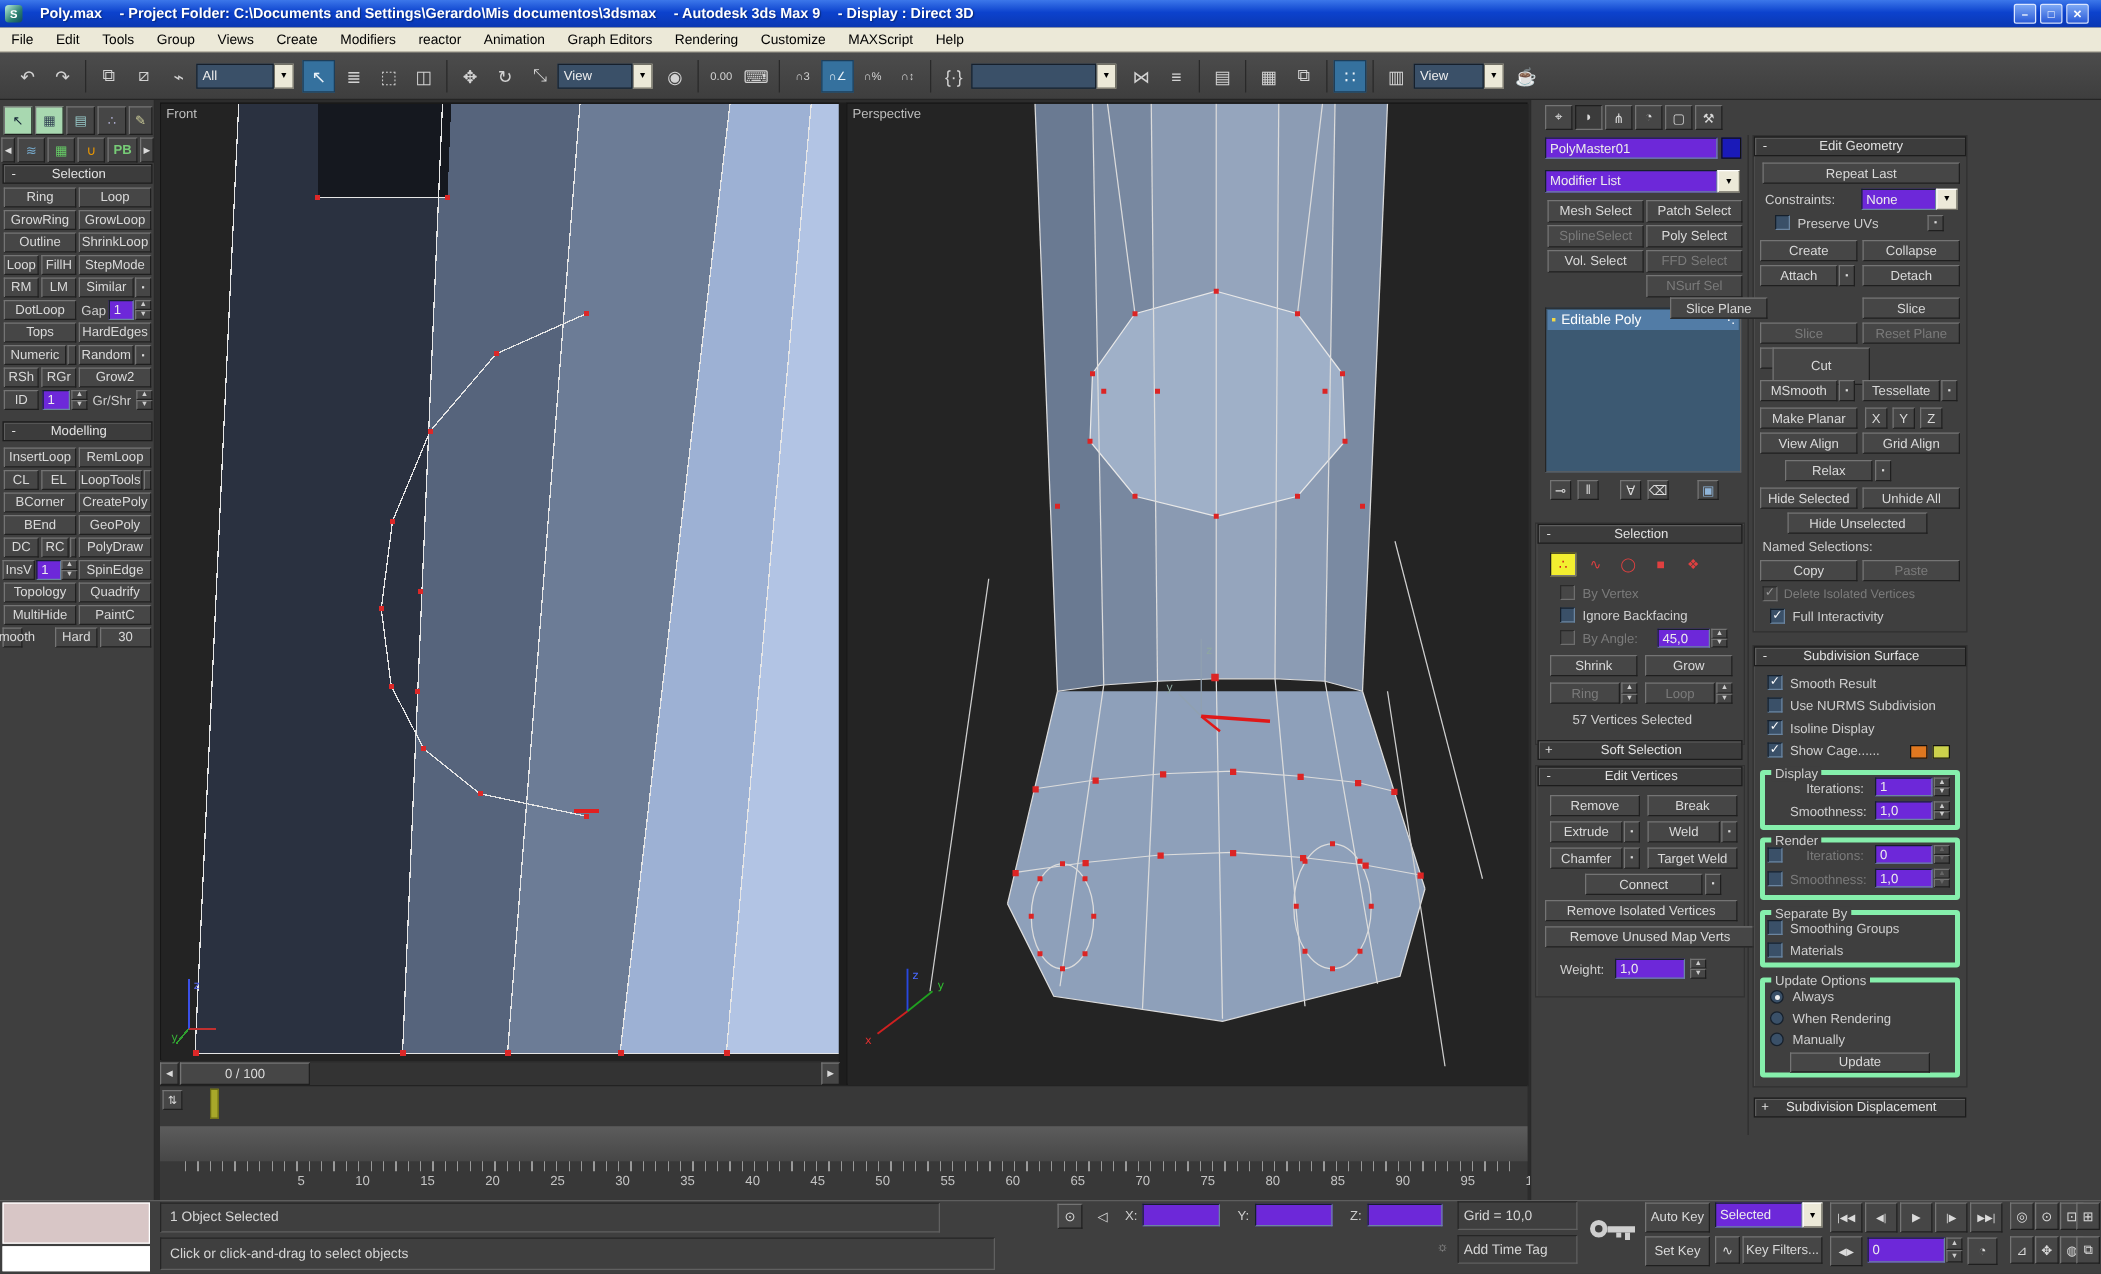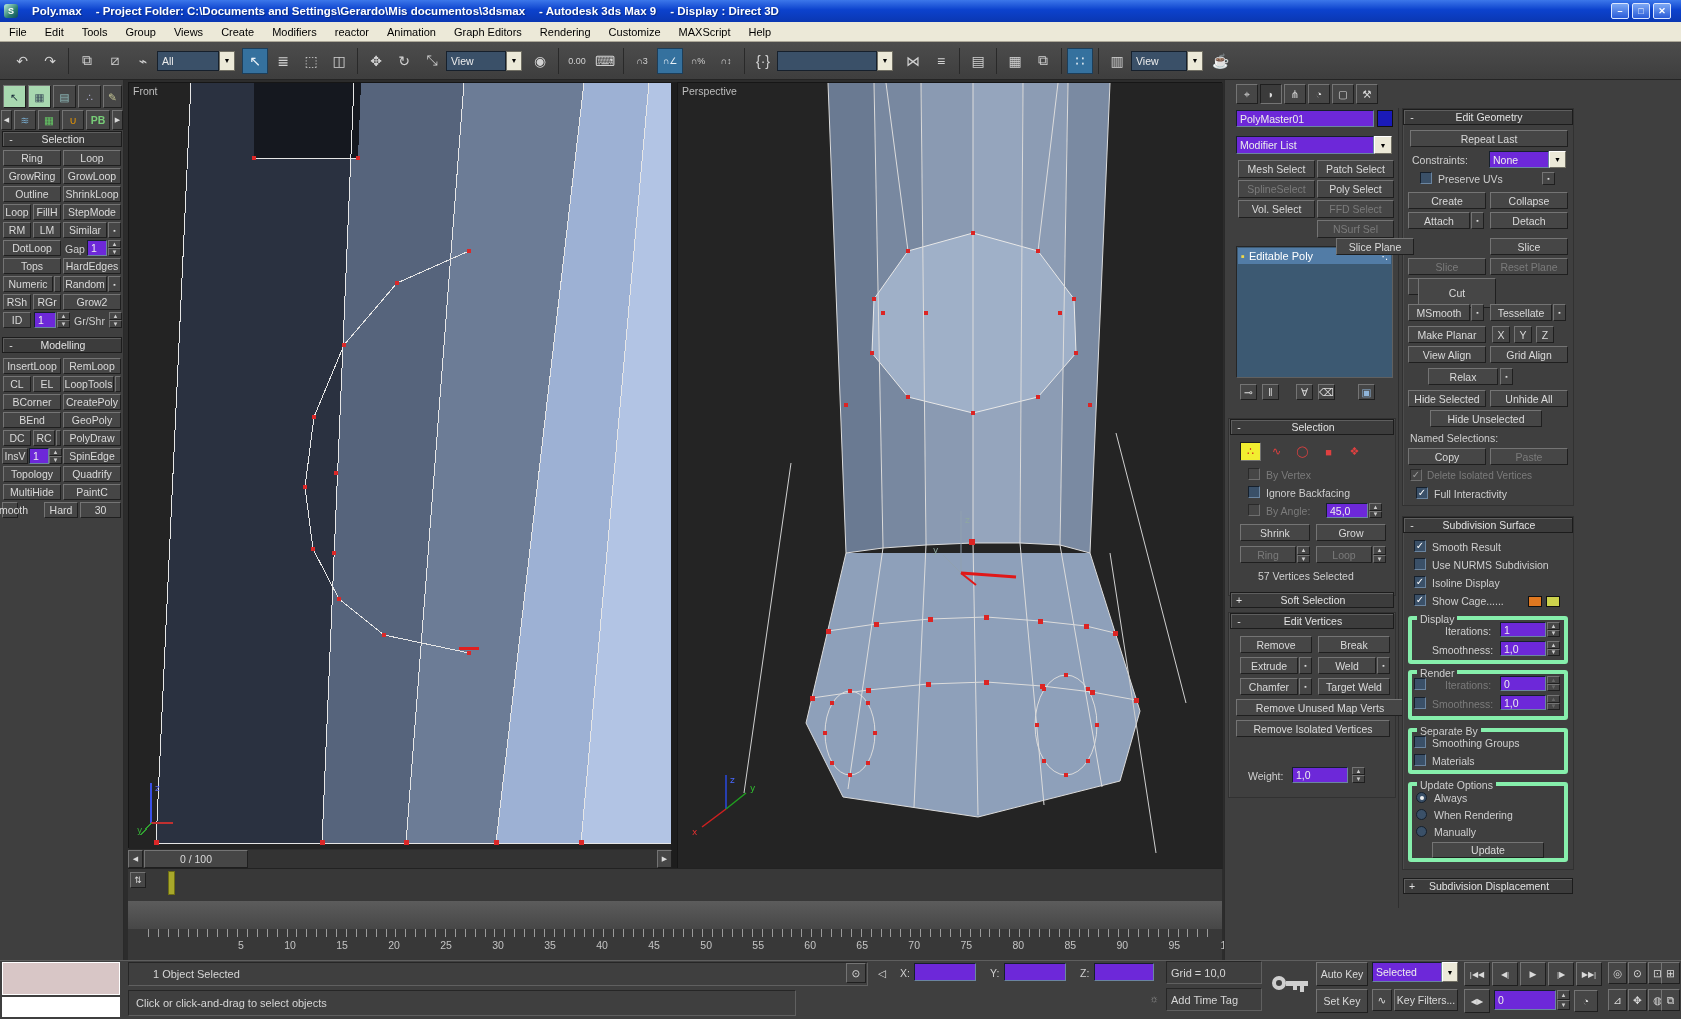--- a/index.html
+++ b/index.html
@@ -514,21 +514,21 @@
 <div class="btn" style="left:1240px;top:657px;width:58px;height:17px">Extrude</div>
 <div class="btn" style="left:1299px;top:657px;width:13px;height:17px;font-size:7px">▪</div>
 <div class="btn" style="left:1318px;top:657px;width:58px;height:17px">Weld</div>
 <div class="btn" style="left:1377px;top:657px;width:13px;height:17px;font-size:7px">▪</div>
 <div class="btn" style="left:1240px;top:678px;width:58px;height:17px">Chamfer</div>
 <div class="btn" style="left:1299px;top:678px;width:13px;height:17px;font-size:7px">▪</div>
 <div class="btn" style="left:1318px;top:678px;width:72px;height:17px">Target Weld</div>
 <div class="btn" style="left:1268px;top:699px;width:94px;height:17px">Connect</div>
 <div class="btn" style="left:1364px;top:699px;width:13px;height:17px;font-size:7px">▪</div>
 <div class="btn" style="left:1236px;top:720px;width:154px;height:17px">Remove Isolated Vertices</div>
-<div class="btn" style="left:1236px;top:699px;width:168px;height:17px">Remove Unused Map Verts</div>
+<div class="btn" style="left:1236px;top:741px;width:168px;height:17px">Remove Unused Map Verts</div>
 <div class="lbl" style="left:1248px;top:770px">Weight:</div>
 <div class="fld" style="left:1292px;top:767px;width:56px;height:16px">1,0</div>
 <div class="spin" style="left:1352px;top:767px;height:16px">
     <i class="u"></i>
     <i class="d"></i>
   </div>
 
 <div class="sect" style="left:1402px;top:108px;width:172px;height:398px"></div>
 <div class="hdr" style="left:1403px;top:109px;width:170px">
     <span class="pm">-</span>
@@ -641,21 +641,21 @@
 <div class="btn" style="left:1432px;top:842px;width:112px;height:16px">Update</div>
 
 <div class="hdr" style="left:1403px;top:878px;width:170px">
     <span class="pm">+</span>
     <span class="t">Subdivision Displacement</span>
   </div>
 
 <div class="abs" style="left:0;top:960px;width:1681px;height:59px;background:#3f3f3f;border-top:1px solid #5e5e5e"></div>
 <div class="abs" style="left:2px;top:962px;width:118px;height:33px;background:#d8c6c6;border:1px solid #fff"></div>
 <div class="abs" style="left:2px;top:997px;width:118px;height:20px;background:#ffffff;border:1px solid #fff"></div>
-<div class="abs sunk" style="left:128px;top:962px;width:740px;height:24px;display:flex;align-items:center;padding:0 24px">
+<div class="abs sunk" style="left:128px;top:962px;width:624px;height:24px;display:flex;align-items:center;padding:0 7px">
     <span>1 Object Selected</span>
   </div>
 <div class="abs sunk" style="left:128px;top:990px;width:668px;height:26px;display:flex;align-items:center;padding:0 7px">
     <span>Click or click-and-drag to select objects</span>
   </div>
 <div class="btn" style="left:846px;top:963px;width:20px;height:20px">⊙</div>
 <div class="btn" style="left:872px;top:963px;width:20px;height:20px;background:transparent;border-color:transparent">◁</div>
 <div class="lbl" style="left:900px;top:967px">X:</div>
 <div class="fld" style="left:914px;top:963px;width:62px;height:18px"></div>
 <div class="lbl" style="left:990px;top:967px">Y:</div>

